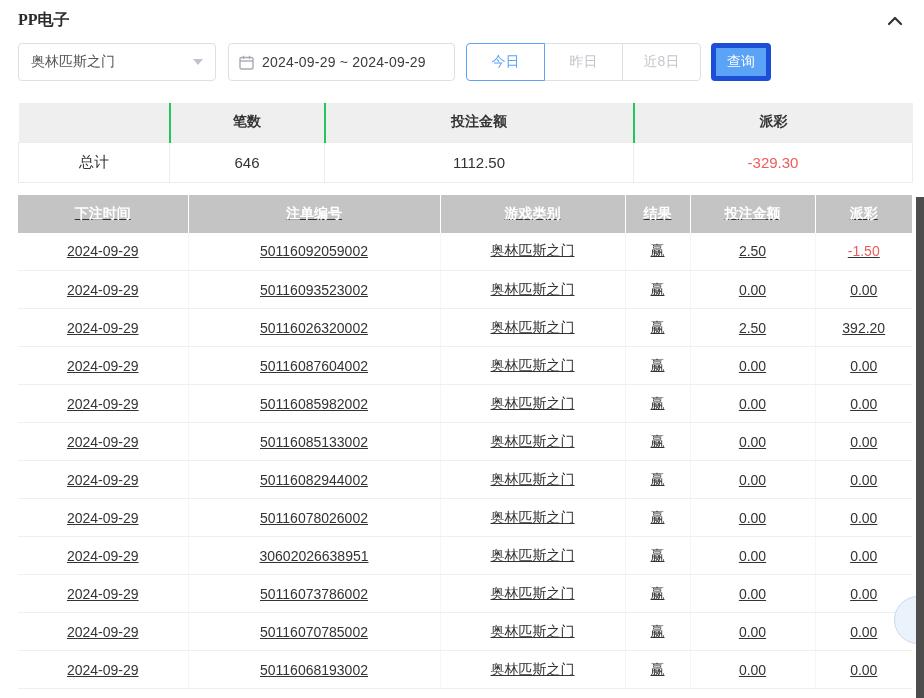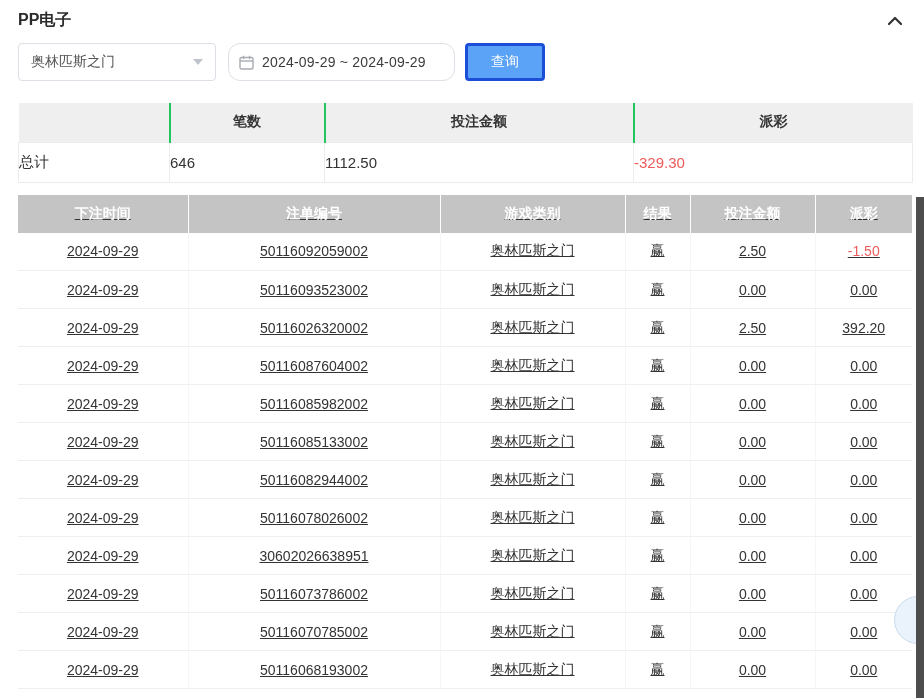--- a/index.html
+++ b/index.html
@@ -4,63 +4,63 @@
 <style>
   * { margin:0; padding:0; box-sizing:border-box; }
   html,body { width:924px; height:698px; }
   body {
     font-family:"Liberation Sans","DejaVu Sans",sans-serif;
     background:#ffffff; color:#333; overflow:hidden; position:relative;
   }
 
   
   .panel-header { display:flex; justify-content:space-between; align-items:center; padding:10px 20px 12px 18px; }
-  .panel-title { font-size:16px; font-weight:bold; color:#2b2b2b; }
+  .panel-title { font-size:16px; font-weight:bold; color:#2b2b2b;font-family:Liberation Serif, serif; }
   .collapse-btn { width:18px; height:14px; display:flex; align-items:center; justify-content:center; cursor:pointer; }
 
   
   .filter-bar { display:flex; align-items:center; padding:0 18px; height:38px; margin-bottom:22px; }
   .select-box {
     width:198px; height:38px; border:1px solid #dcdfe6; border-radius:4px; background:#fff;
     display:flex; align-items:center; justify-content:space-between; padding:0 12px; cursor:pointer;
   }
   .select-value { font-size:14px; color:#555; }
   .caret-down { width:0; height:0; border-left:5px solid transparent; border-right:5px solid transparent; border-top:6px solid #bfc3cb; }
 
   .date-box {
-    width:227px; height:38px; border:1px solid #dcdfe6; border-radius:12px; background:#fff;
+    width:227px; height:38px; border:1px solid #dcdfe6; border-radius:4px; background:#fff;
     display:flex; align-items:center; padding:14px 10px; margin-left:12px; cursor:pointer;
   }
   .date-box .cal-icon { margin-right:8px; display:flex; }
   .date-value { font-size:14px; color:#3c3c3c; letter-spacing:0.2px; }
 
   .btn-group { display:flex; margin-left:11px; }
   .qbtn {
     width:79px; height:38px; background:#fff; border:1px solid #dcdfe6; color:#c2c6cd;
     font-size:14px; margin-left:-1px; cursor:pointer;
     font-family:"Liberation Sans","DejaVu Sans",sans-serif;
   }
   .qbtn:first-child { margin-left:0; border-radius:4px 0 0 4px; }
   .qbtn:last-child { border-radius:0 4px 4px 0; }
   .qbtn.active { border-color:#5ba3f7; color:#5ba3f7; position:relative; z-index:1; }
   .search-btn {
-    width:80px; height:38px; margin-left:10px; background:#5ba3f7; border:3px solid #1d4ed8;
+    width:60px; height:38px; margin-left:10px; background:#5ba3f7; border:5px solid #1d4ed8;
     color:#fff; font-size:14px; border-radius:4px; cursor:pointer;
     font-family:"Liberation Sans","DejaVu Sans",sans-serif;
   }
 
   
   .summary-table { width:894px; margin:0 18px 12px 18px; border-collapse:collapse; table-layout:fixed; }
   .summary-table th {
     background:#efefef; height:39px; font-size:14px; font-weight:bold; color:#333;
     border-right:2px solid #22c55e; text-align:center;
   }
   .summary-table th:last-child { border-right:none; }
   .summary-table td {
-    background:#fff; height:40px; font-size:15px; color:#333; 
+    background:#fff; height:40px; font-size:15px; color:#333; text-align:center;
     border:1px solid #ececec;
   }
 
   
   .bet-table { width:894px; margin:0 18px; border-collapse:collapse; table-layout:fixed;text-decoration:underline; }
   .bet-table thead th {
     background:#c4c4c4; color:#fff; font-size:14px; font-weight:bold; height:38px;
     border-right:1px solid #fff; text-align:center;
   }
   .bet-table thead th:last-child { border-right:none; }
@@ -105,20 +105,25 @@
       <svg width="15" height="15" viewBox="0 0 15 15">
         <rect x="1" y="2.5" width="13" height="11.5" rx="1.5" fill="none" stroke="#a8abb2" stroke-width="1.4"></rect>
         <line x1="1" y1="6" x2="14" y2="6" stroke="#a8abb2" stroke-width="1.4"></line>
         <line x1="4.5" y1="0.8" x2="4.5" y2="4" stroke="#a8abb2" stroke-width="1.4"></line>
         <line x1="10.5" y1="0.8" x2="10.5" y2="4" stroke="#a8abb2" stroke-width="1.4"></line>
       </svg>
     </span>
     <span class="date-value">2024-09-29 ~ 2024-09-29</span>
   </div>
 
+  <div class="btn-group">
+    <button class="qbtn active">今日</button>
+    <button class="qbtn">昨日</button>
+    <button class="qbtn">近8日</button>
+  </div>
 
   <button class="search-btn">查询</button>
 </div>
 
 <table class="summary-table">
   <colgroup>
       <col style="width:151px">
       <col style="width:155px">
       <col style="width:309px">
       <col style="width:279px">

